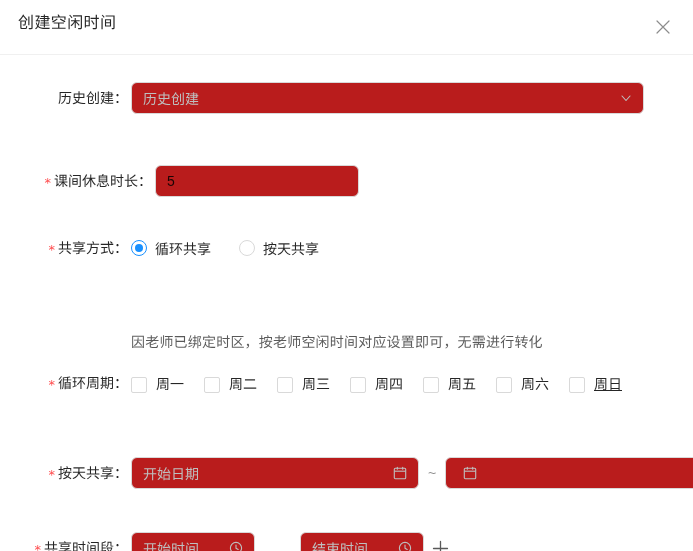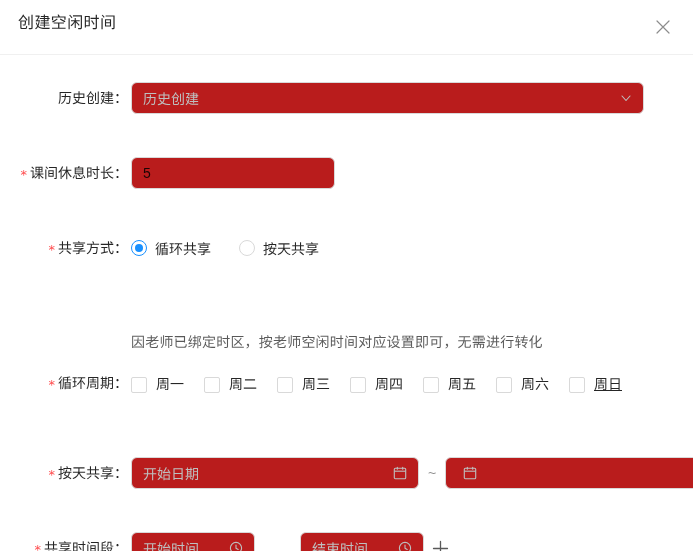--- a/index.html
+++ b/index.html
@@ -129,21 +129,21 @@
     margin-left: 6px;
   }
   .field .suffix svg { display: block; }
 
   
   #row-history { top: 27px; }
   .select-box { width: 513px; }
   .select-box .ph { color: #bfbfbf; }
 
   
-  #row-break { top: 102px; }
+  #row-break { top: 110px; padding-left: 24px; }
   .input-break { width: 204px; }
 
   
   #row-share-mode { top: 177px; }
   .radio-group { display: flex; align-items: center; height: 32px; }
   .radio-item {
     display: flex;
     align-items: center;
     cursor: pointer;
     margin-right: 28px;

